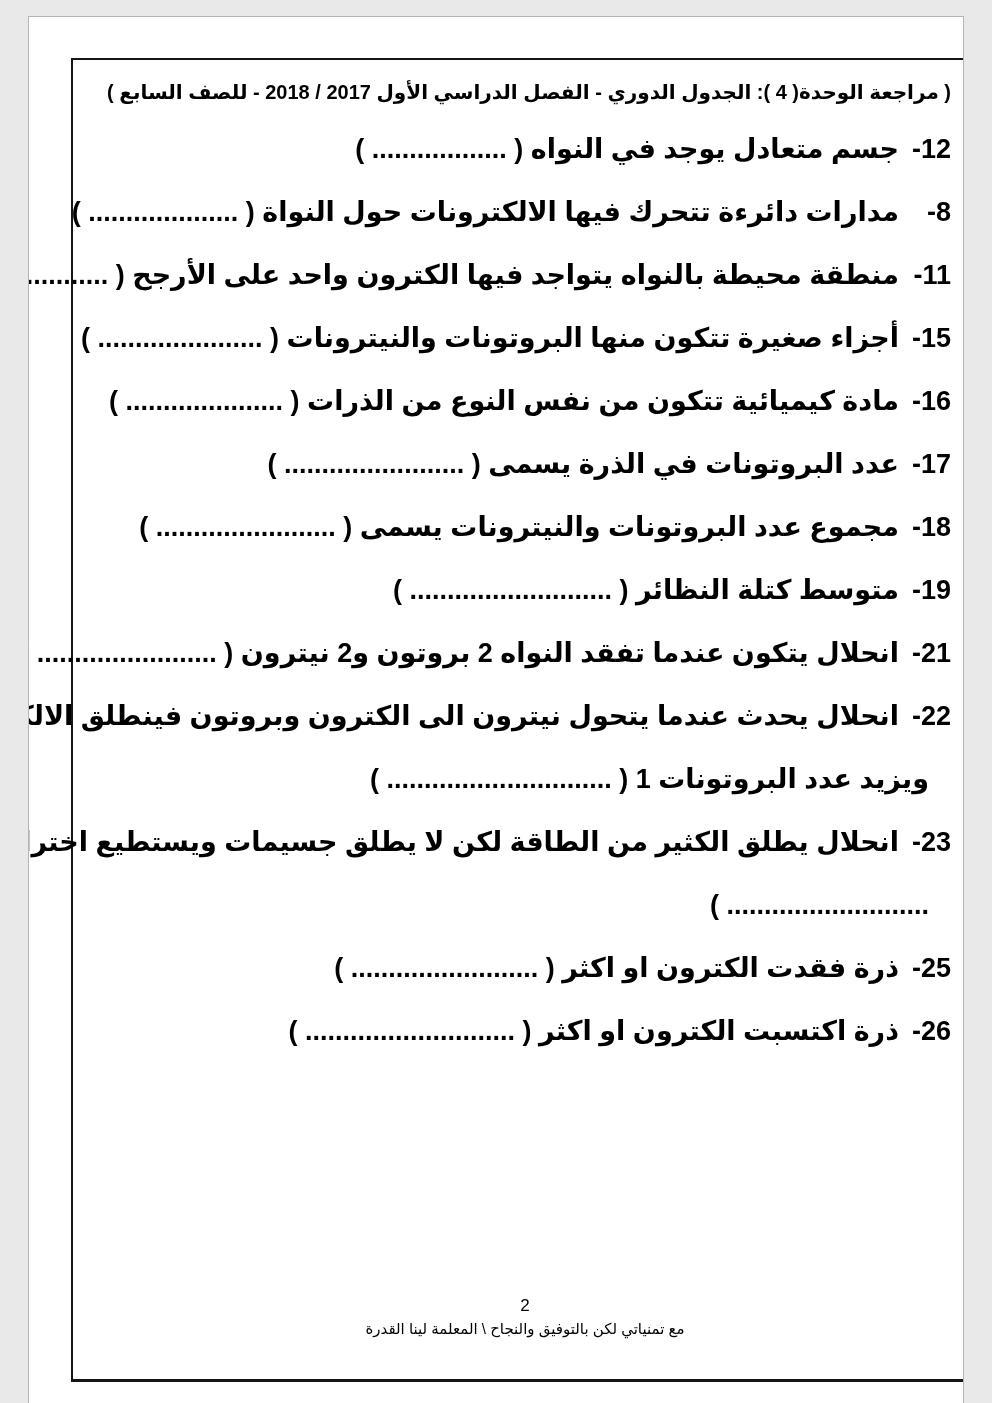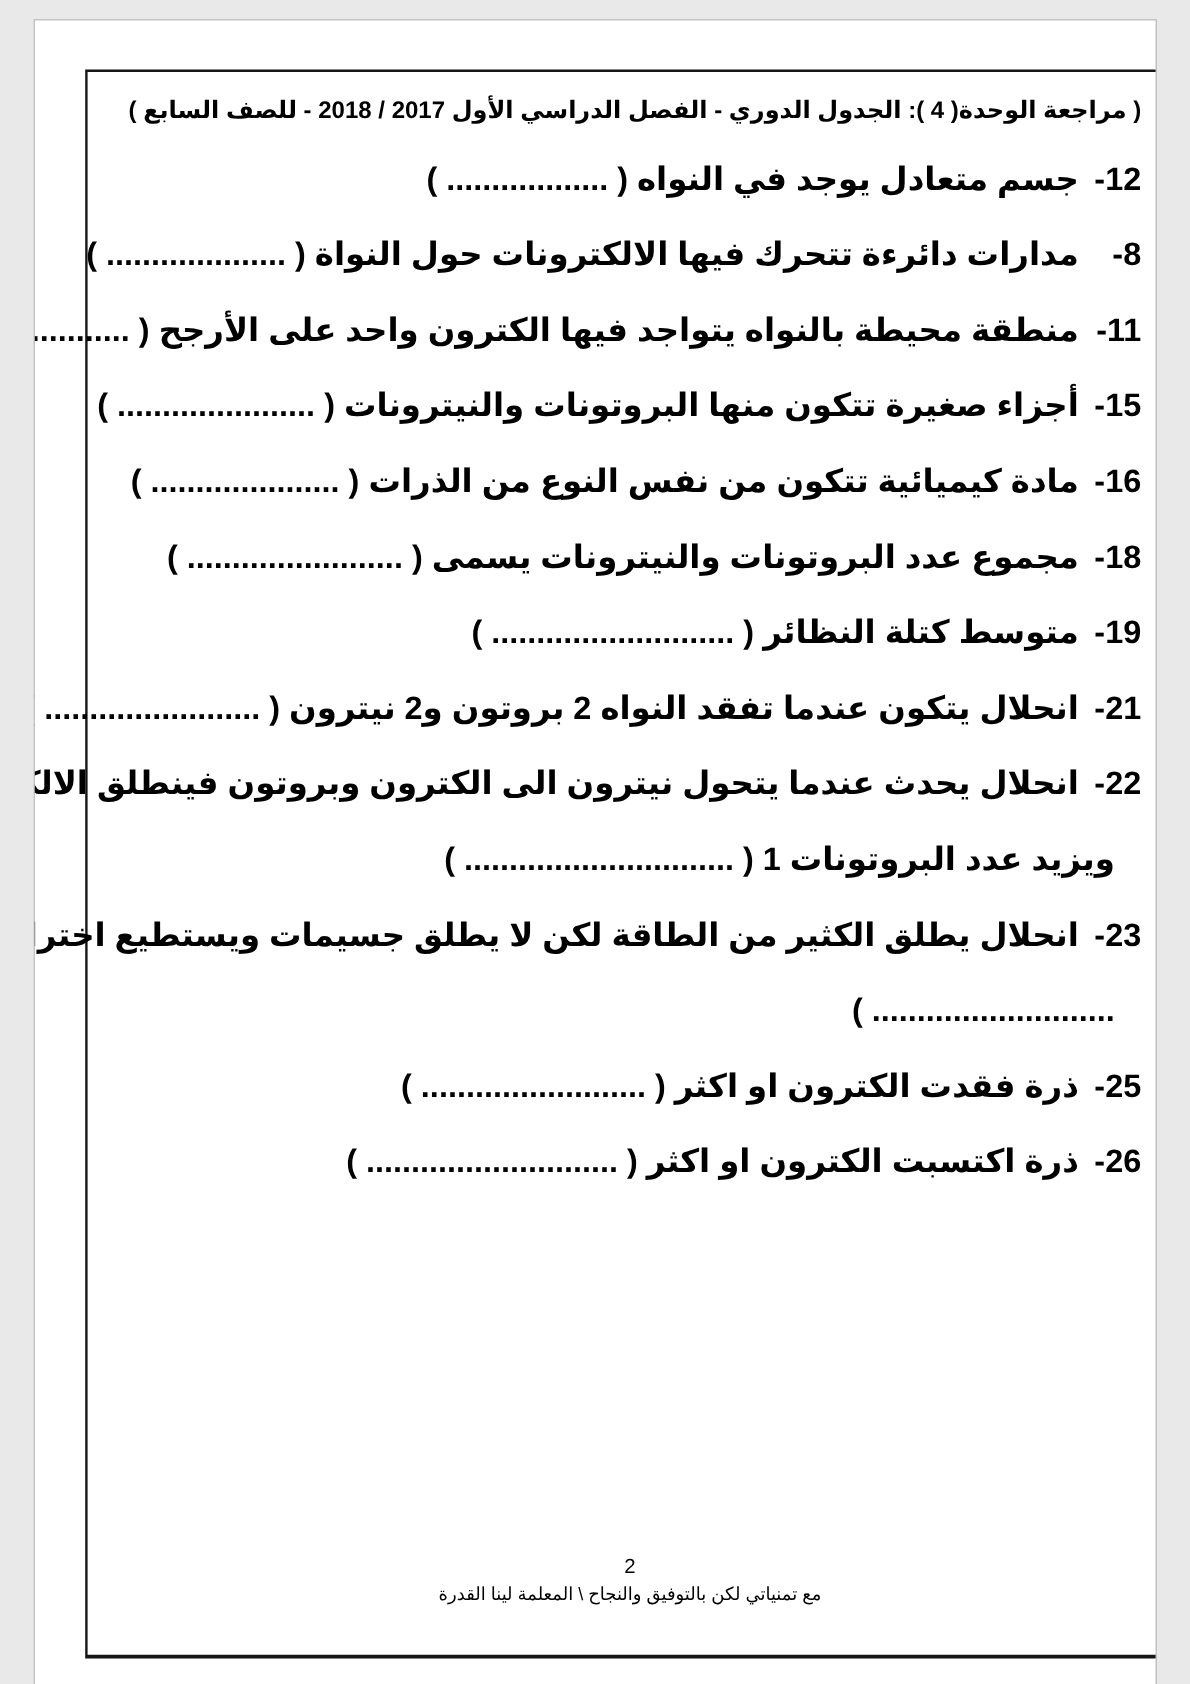--- a/index.html
+++ b/index.html
@@ -79,20 +79,21 @@
 
     <div class="doc-header">( مراجعة الوحدة( 4 ): الجدول الدوري - الفصل الدراسي الأول   2017 / 2018  - للصف السابع   )</div>
 
     <div class="question-list">
 
     <div class="item"><span class="num">12-</span><span>جسم متعادل يوجد في النواه  ( .................. )</span></div>
         <div class="item"><span class="num">8-</span><span>مدارات دائرءة تتحرك فيها الالكترونات حول النواة (  .................... )</span></div>
         <div class="item"><span class="num">11-</span><span>منطقة محيطة بالنواه يتواجد فيها الكترون واحد على الأرجح ( .................... )</span></div>
         <div class="item"><span class="num">15-</span><span>أجزاء صغيرة تتكون منها البروتونات والنيترونات  ( ...................... )</span></div>
         <div class="item"><span class="num">16-</span><span>مادة كيميائية تتكون من نفس النوع من الذرات ( ..................... )</span></div>
+        <div class="item"><span class="num">17-</span><span>عدد البروتونات في الذرة يسمى ( ........................ )</span></div>
         <div class="item"><span class="num">18-</span><span>مجموع  عدد البروتونات والنيترونات  يسمى ( ........................ )</span></div>
         <div class="item"><span class="num">19-</span><span>متوسط كتلة النظائر  ( ........................... )</span></div>
         <div class="item"><span class="num">21-</span><span>انحلال يتكون عندما تفقد النواه 2 بروتون و2 نيترون (  ........................ )</span></div>
         <div class="item"><span class="num">22-</span><span>انحلال يحدث عندما يتحول نيترون الى الكترون وبروتون  فينطلق الالكترون بطاقة عظيمة</span><br><span>ويزيد عدد البروتونات 1  ( .............................. )</span></div>
         <div class="item"><span class="num">23-</span><span>انحلال يطلق الكثير من الطاقة لكن لا يطلق جسيمات  ويستطيع اختراق حاجز من الرصاص (</span><br><span>........................... )</span></div>
         <div class="item"><span class="num">25-</span><span>ذرة فقدت الكترون او اكثر  ( ......................... )</span></div>
         <div class="item"><span class="num">26-</span><span>ذرة اكتسبت  الكترون او اكثر ( ............................ )</span></div>
       </div>
 
     <div class="footer">

